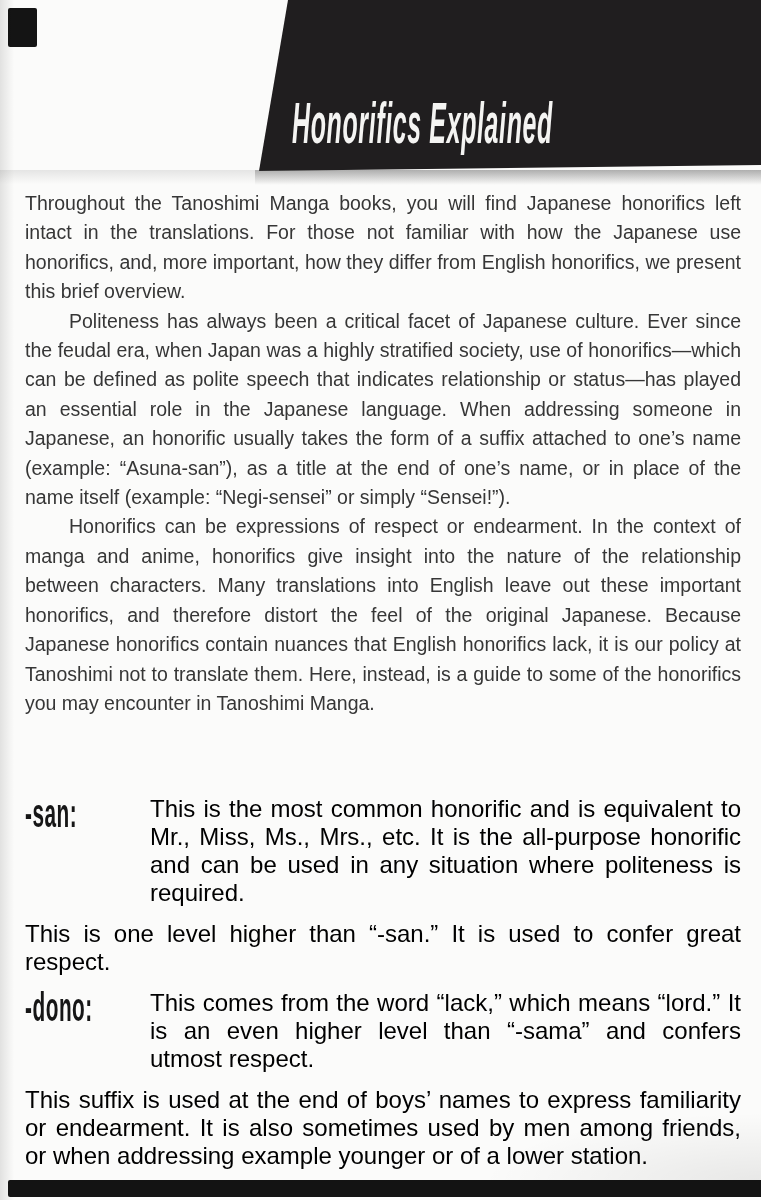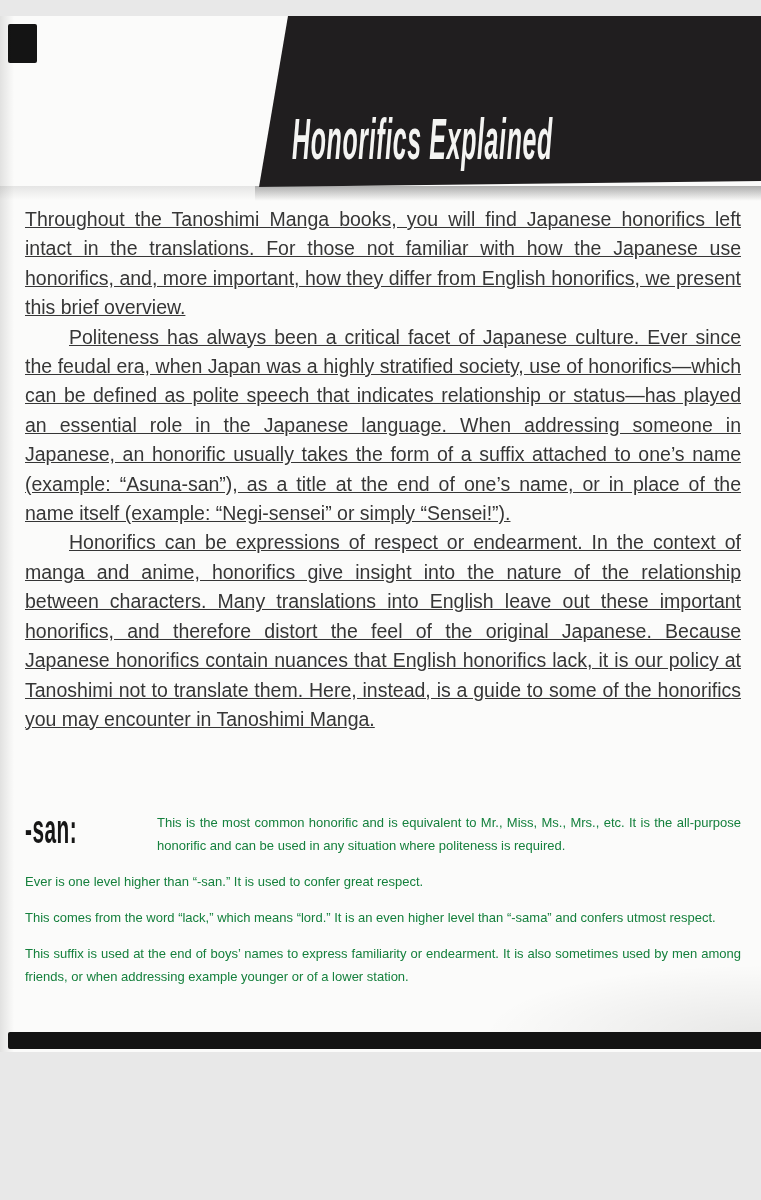--- a/index.html
+++ b/index.html
@@ -1,19 +1,19 @@
 <!DOCTYPE html>
 <html><head>
 <meta charset="utf-8">
 <style>
   html,body { margin:0; padding:0; background:#e8e8e8; }
   .page {
     position:relative;
-    width:761px; height:1036px;
-    margin:16px auto;
+    width:761px; height:1200px;
+    margin:0 auto;
     background:#fbfbfa;
     overflow:hidden;
     font-family:"Liberation Sans", sans-serif;
   }
 
   
   .banner {
     position:absolute; left:0; top:0; width:761px; height:172px;
     background:#201e1f;
     clip-path: polygon(288px 0, 761px 0, 761px 165px, 259px 171px);
@@ -57,44 +57,44 @@
     pointer-events:none;
   }
 
   
   .content {
     position:absolute; left:25px; top:189px; width:716px;
     font-size:19.5px; line-height:29.4px;
     color:#363636;
     text-align:justify;
   }
-  .content p { margin:0;text-decoration:underline; }
+  .content p { margin:0; }
   .content p.indent { text-indent:44px; }
 
   
   .honorifics {
     position:absolute; left:25px; top:795px; width:716px;
   }
-  .hon-row { display:flex; margin-bottom:13px;gap:7px; }
+  .hon-row { display:flex; margin-bottom:13px; }
   .hon-term-cell { width:125px; flex:0 0 125px; }
   .hon-term {
     display:inline-block;
     font-size:40px; line-height:1;
     font-weight:bold;
     color:#161616;
     letter-spacing:1px;
     white-space:nowrap;
     transform:scaleX(0.52);
     transform-origin:left top;
     position:relative; top:-2px;
   }
   .hon-desc {
     flex:1;
-    font-size:13px; line-height:23px;
-    color:#15803d;
+    font-size:24px; line-height:28px;
+    color:#000000;
     text-align:justify;
   }
 </style>
 </head>
 <body>
 
 <div class="page">
 
   <div class="corner-mark"></div>
   <div class="left-edge-shade"></div>
@@ -114,24 +114,27 @@
   <div class="honorifics">
 
     <div class="hon-row">
       <div class="hon-term-cell">
         <span class="hon-term">-san:</span>
       </div>
       <div class="hon-desc">This is the most common honorific and is equivalent to Mr., Miss, Ms., Mrs., etc. It is the all-purpose honorific and can be used in any situation where politeness is required.</div>
     </div>
 
     <div class="hon-row">
-      <div class="hon-desc">Ever is one level higher than “-san.” It is used to confer great respect.</div>
+      <div class="hon-desc">This is one level higher than “-san.” It is used to confer great respect.</div>
     </div>
 
     <div class="hon-row">
+      <div class="hon-term-cell">
+        <span class="hon-term">-dono:</span>
+      </div>
       <div class="hon-desc">This comes from the word “lack,” which means “lord.” It is an even higher level than “-sama” and confers utmost respect.</div>
     </div>
 
     <div class="hon-row">
       <div class="hon-desc">This suffix is used at the end of boys’ names to express familiarity or endearment. It is also sometimes used by men among friends, or when addressing example younger or of a lower station.</div>
     </div>
 
   </div>
 
   <div class="bottom-bar"></div>

